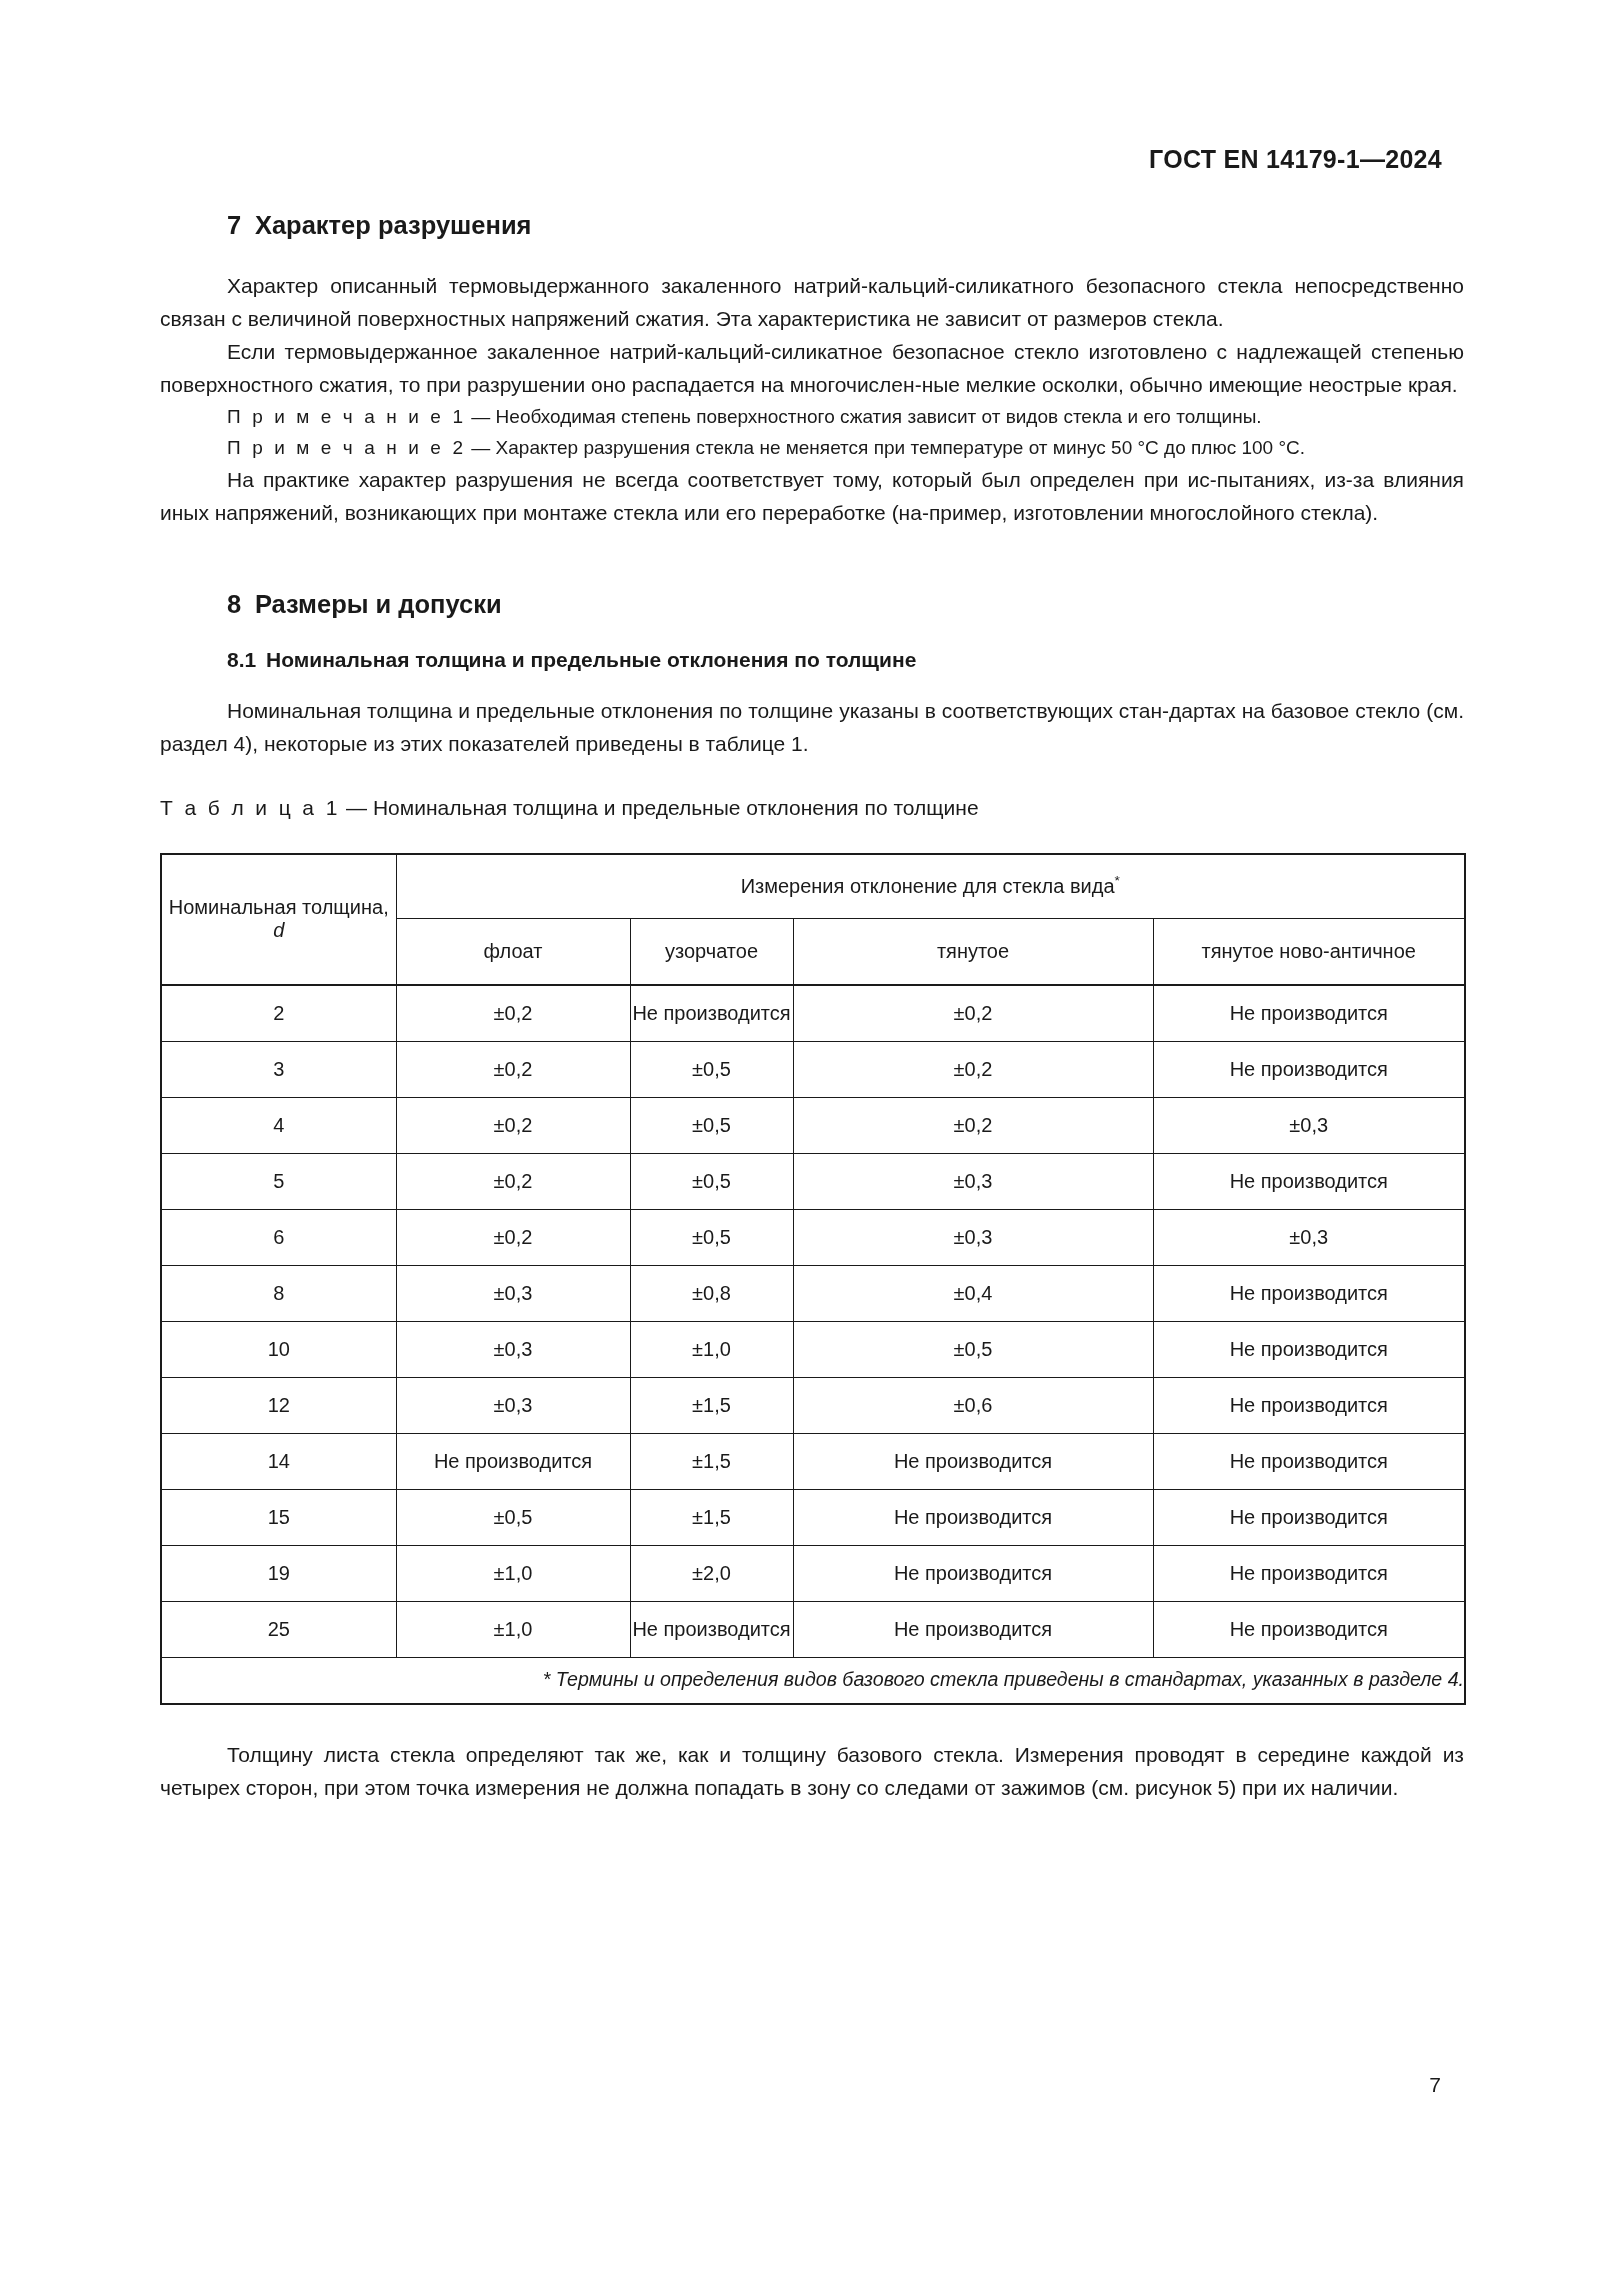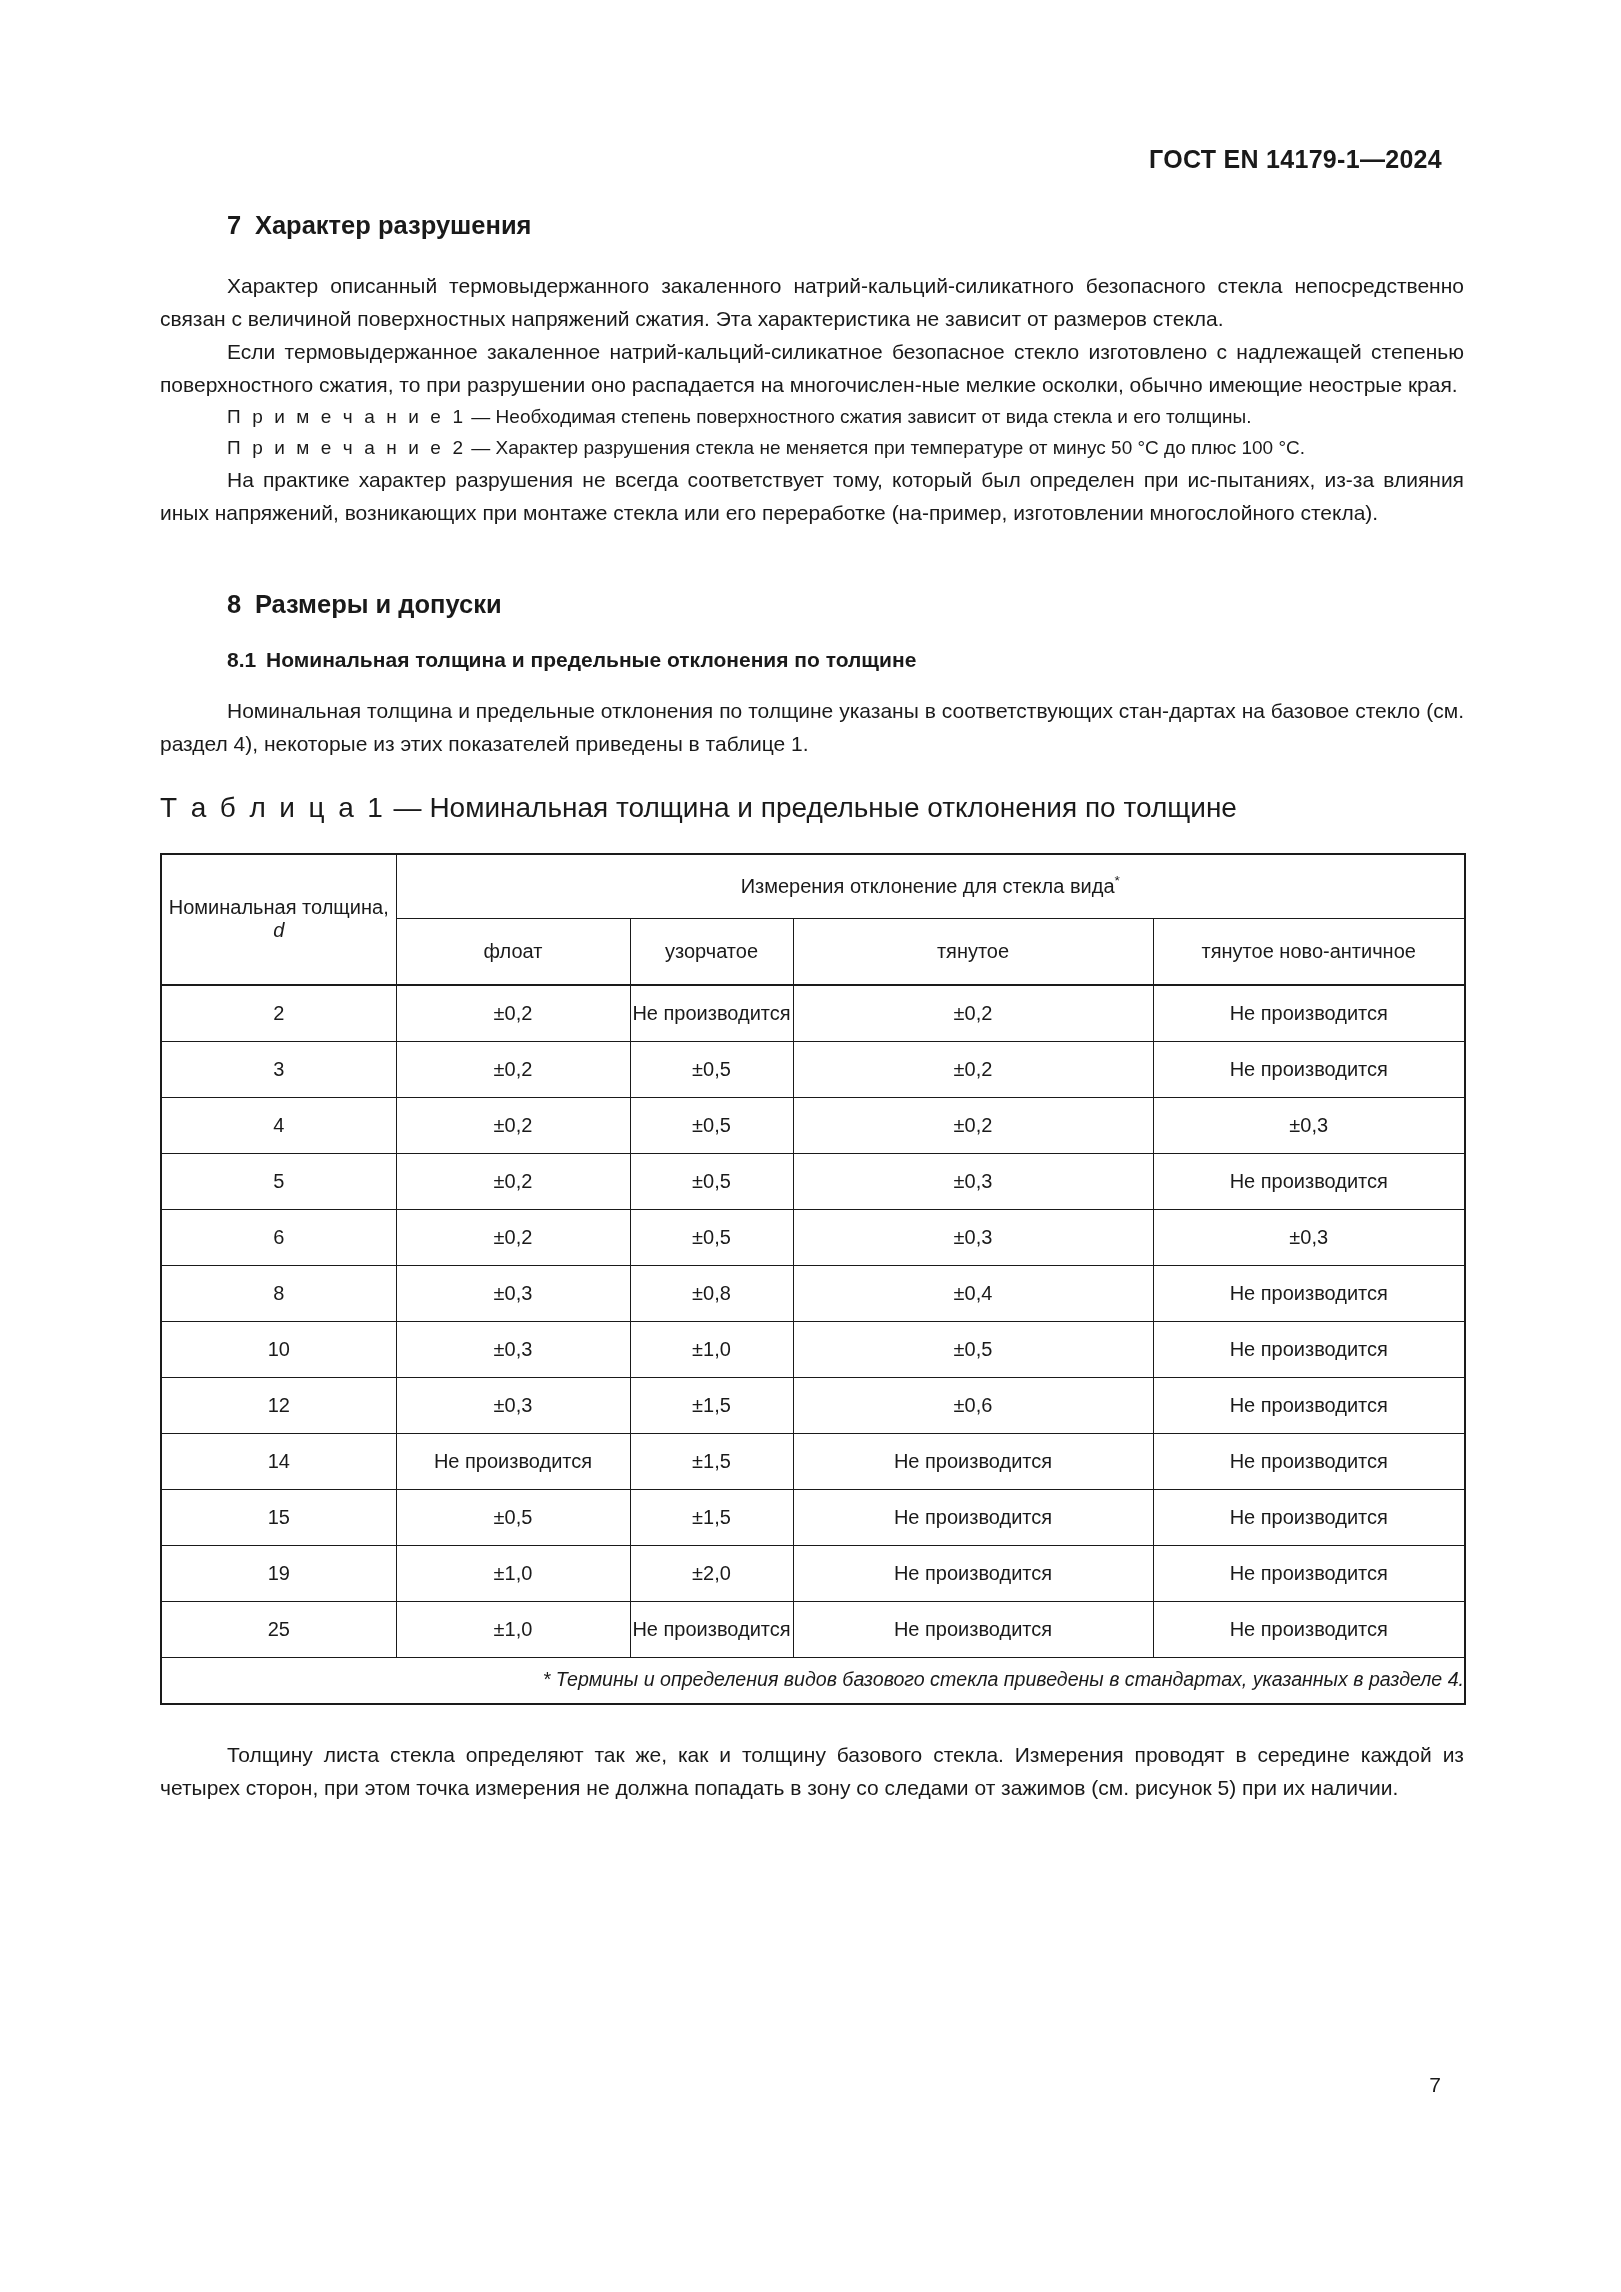--- a/index.html
+++ b/index.html
@@ -64,21 +64,21 @@
     text-align: justify;
     text-indent: 67px;
   }
   p.note .lbl {
     letter-spacing: 3.1px;
   }
   .spacer-lg { height: 61px; }
   .spacer-md { height: 33px; }
   .spacer-sm { height: 15.7px; }
   .tbl-caption {
-    font-size: 28px;
+    font-size: 21px;
     margin: 0;
     line-height: 29px;
   }
   .tbl-caption .lbl { letter-spacing: 2.9px; }
   .units {
     font-size: 20px;
     text-align: right;
     margin: 0;
     line-height: 29px;
   }
@@ -137,21 +137,21 @@
 
   <div class="content">
 
     <h2 class="sec">
       <span class="num">7</span><span>Характер разрушения</span>
     </h2>
 
     <p class="body">Характер описанный термовыдержанного закаленного натрий-кальций-силикатного безопасного стекла непосредственно связан с величиной поверхностных напряжений сжатия. Эта характеристика не зависит от размеров стекла.</p>
     <p class="body">Если термовыдержанное закаленное натрий-кальций-силикатное безопасное стекло изготовлено с надлежащей степенью поверхностного сжатия, то при разрушении оно распадается на многочислен-ные мелкие осколки, обычно имеющие неострые края.</p>
 
-    <p class="note"><span class="lbl">П р и м е ч а н и е  1</span><span> — Необходимая степень поверхностного сжатия зависит от вида стекла и его толщины.</span></p>
+    <p class="note"><span class="lbl">П р и м е ч а н и е  1</span><span> — Необходимая степень поверхностного сжатия зависит от видов стекла и его толщины.</span></p>
     <p class="note"><span class="lbl">П р и м е ч а н и е  2</span><span> — Характер разрушения стекла не меняется при температуре от минус 50 °C до плюс 100 °C.</span></p>
 
     <p class="body">На практике характер разрушения не всегда соответствует тому, который был определен при ис-пытаниях, из-за влияния иных напряжений, возникающих при монтаже стекла или его переработке (на-пример, изготовлении многослойного стекла).</p>
 
     <div class="spacer-lg"></div>
 
     <h2 class="sec">
       <span class="num">8</span><span>Размеры и допуски</span>
     </h2>
 

